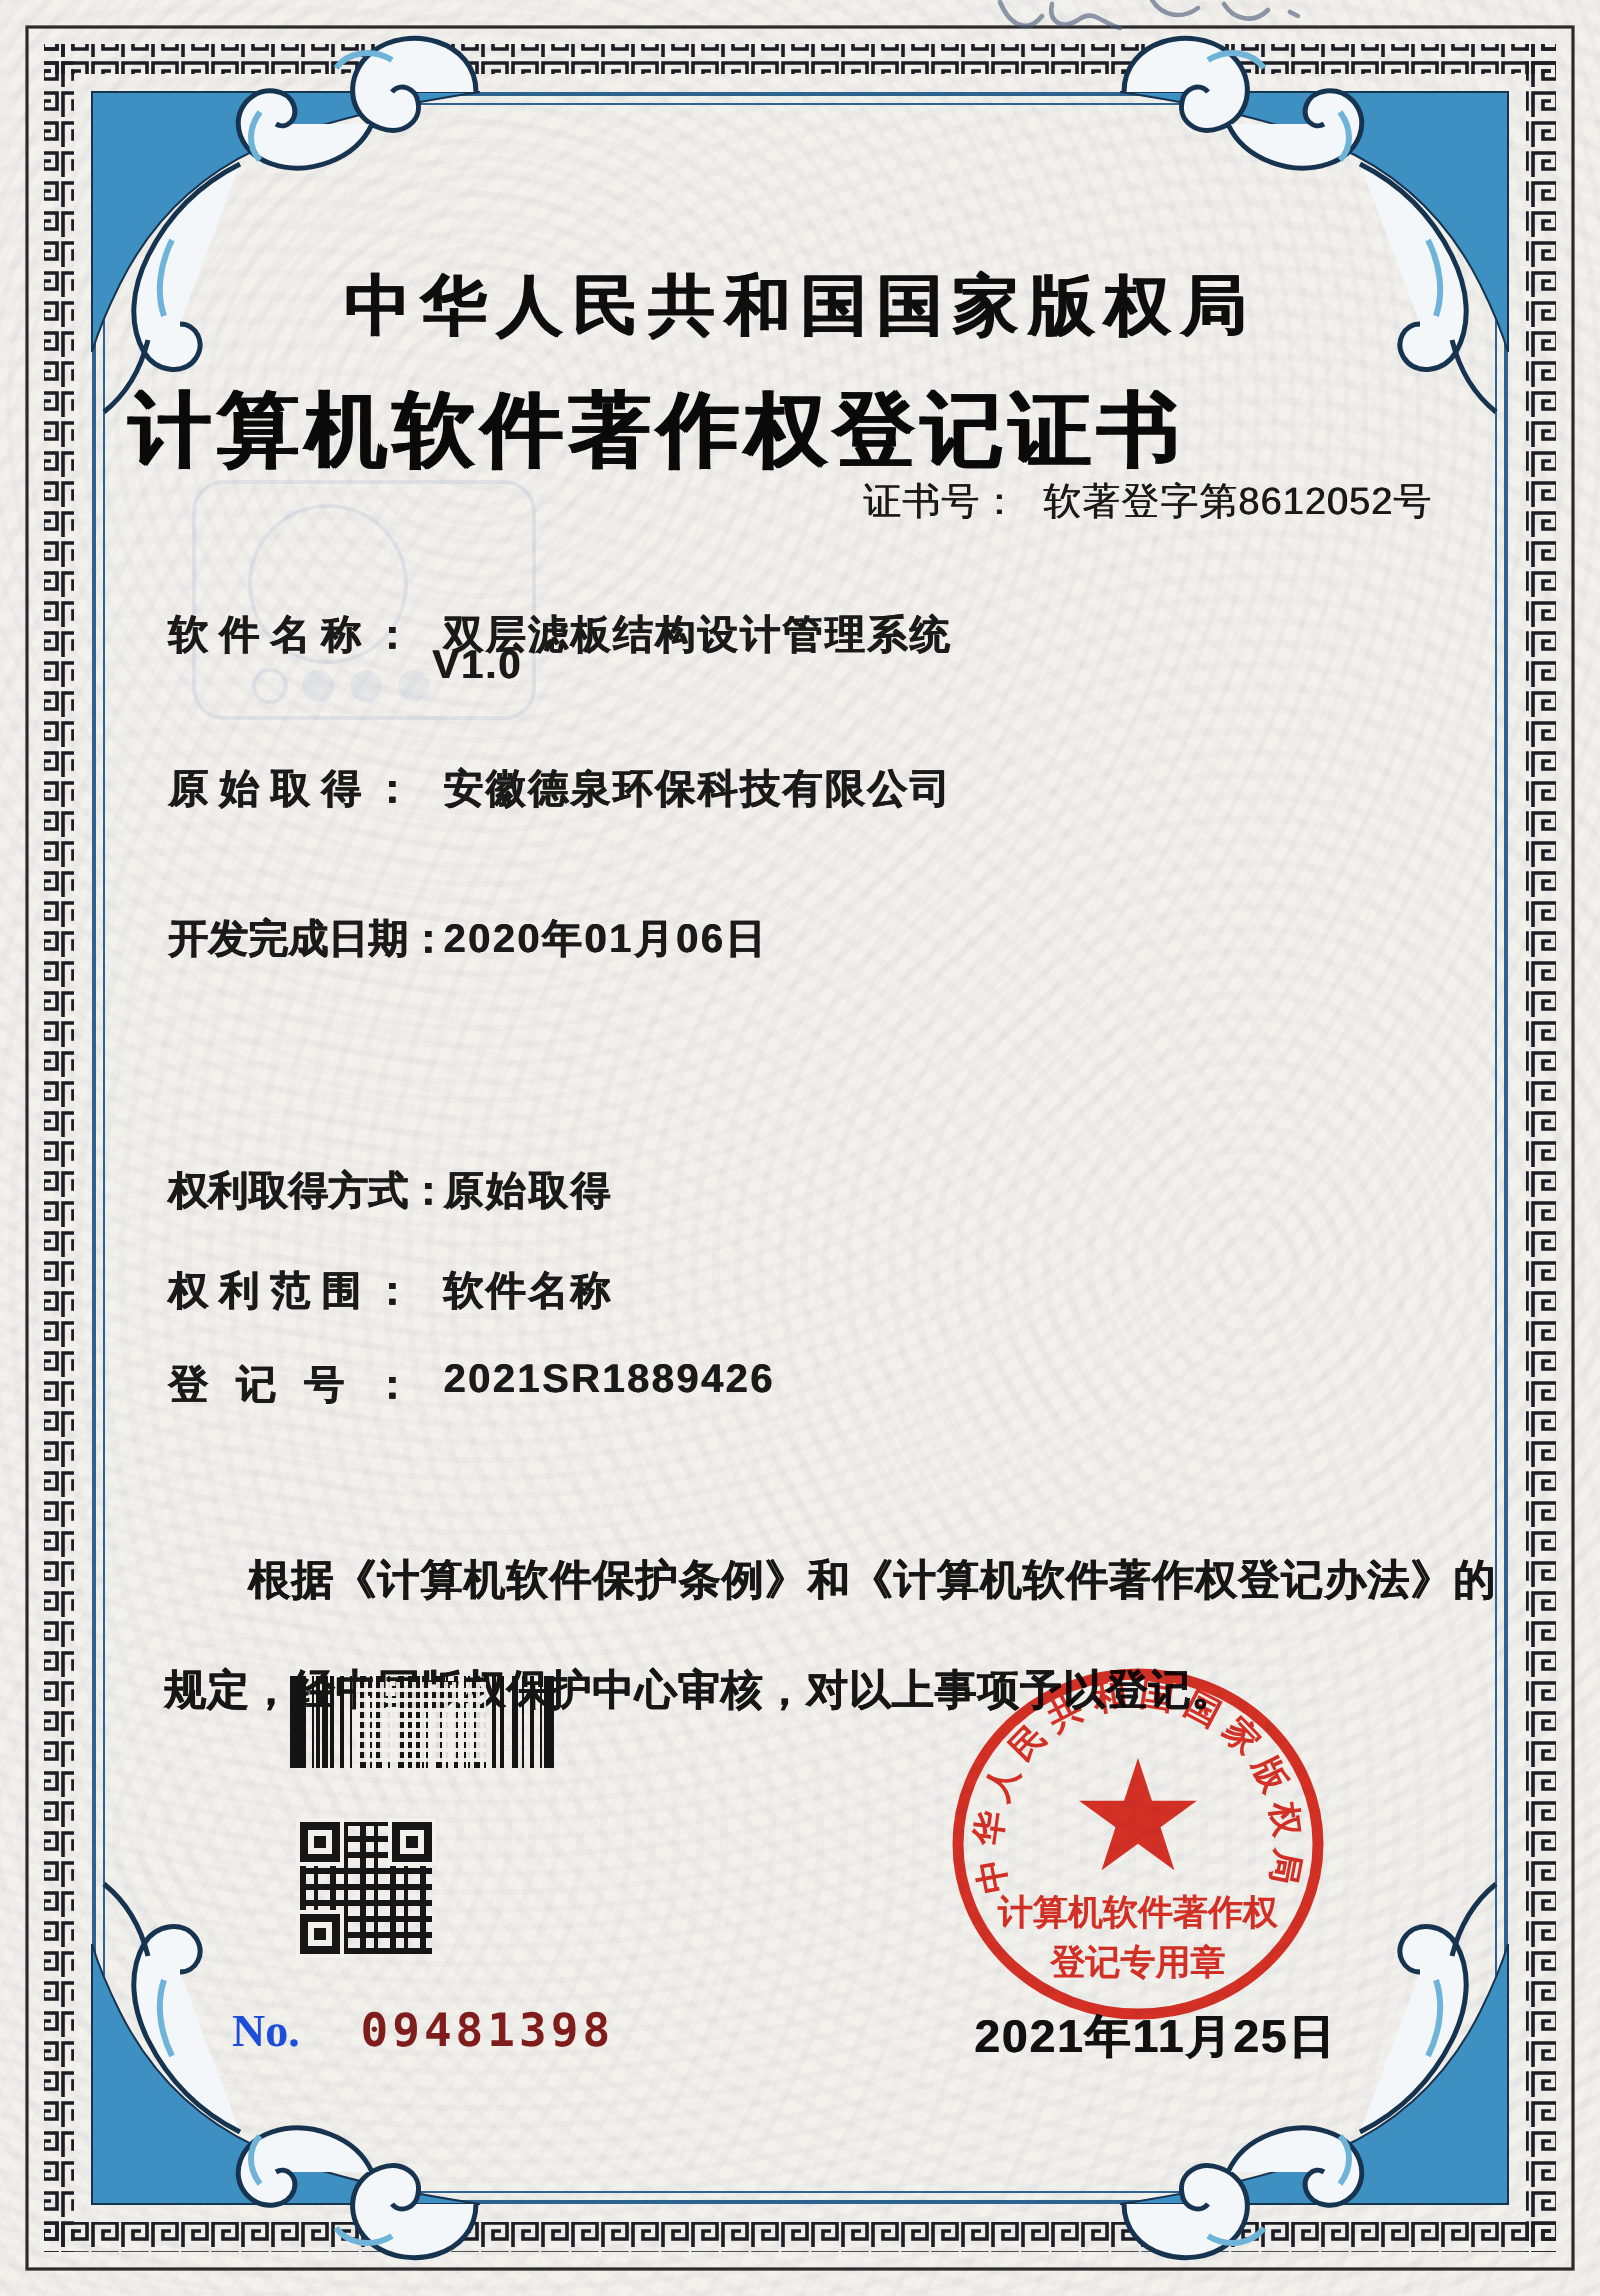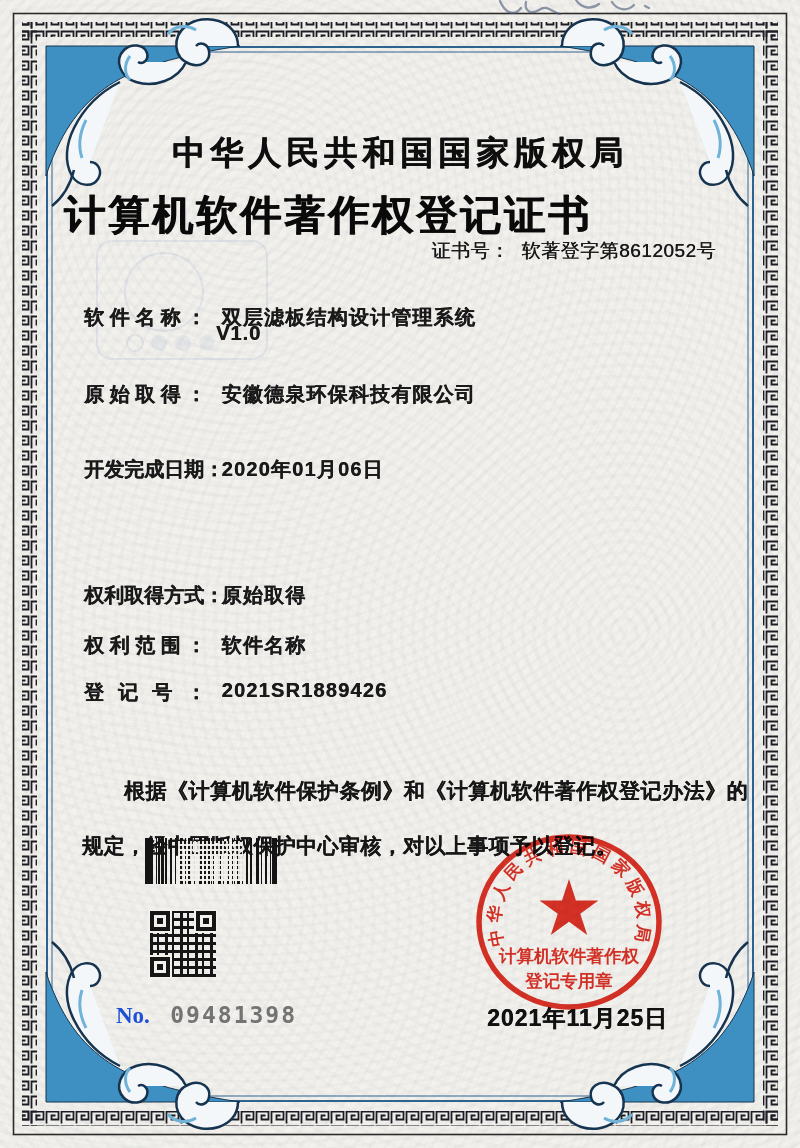--- a/index.html
+++ b/index.html
@@ -70,21 +70,21 @@
     background-image:
       repeating-linear-gradient(0deg,#161616 0 3px,transparent 3px 8px,#161616 8px 11px,transparent 11px 16px),
       repeating-linear-gradient(90deg,#161616 0 3px,transparent 3px 7px,#161616 7px 9px,transparent 9px 15px);
   }
   .finder{position:absolute;width:20px;height:20px;border:4px solid #161616;background:#f3f1ec;box-sizing:border-box;box-shadow:0 0 0 2px #f3f1ec;}
   .finder::after{content:"";position:absolute;left:3px;top:3px;width:6px;height:6px;background:#161616;}
   .f-tl{left:0;top:0;} .f-tr{right:0;top:0;} .f-bl{left:0;bottom:0;}
 
   .serial{position:absolute;left:116px;top:1002px;font-size:23px;z-index:3;white-space:nowrap;}
   .serial .no-lbl{font-family:"Liberation Serif","DejaVu Serif",serif;font-weight:bold;color:#1d4ed8;}
-  .serial .no-num{font-family:"DejaVu Sans Mono",monospace;font-weight:bold;color:#737373;letter-spacing:2px;margin-left:14px;}
+  .serial .no-num{font-family:"DejaVu Sans Mono",monospace;font-weight:bold;color:#7f1d1d;letter-spacing:2px;margin-left:24px;}
 
   .issue-date{
     position:absolute;left:487px;top:1003px;font-size:23px;font-weight:bold;
     letter-spacing:1px;color:#111;z-index:3;text-shadow:.5px 0 0 #111;
   }
   .seal-svg{z-index:4;mix-blend-mode:multiply;}
 
   
   .watermark{
     position:absolute;left:96px;top:240px;width:168px;height:116px;z-index:2;

